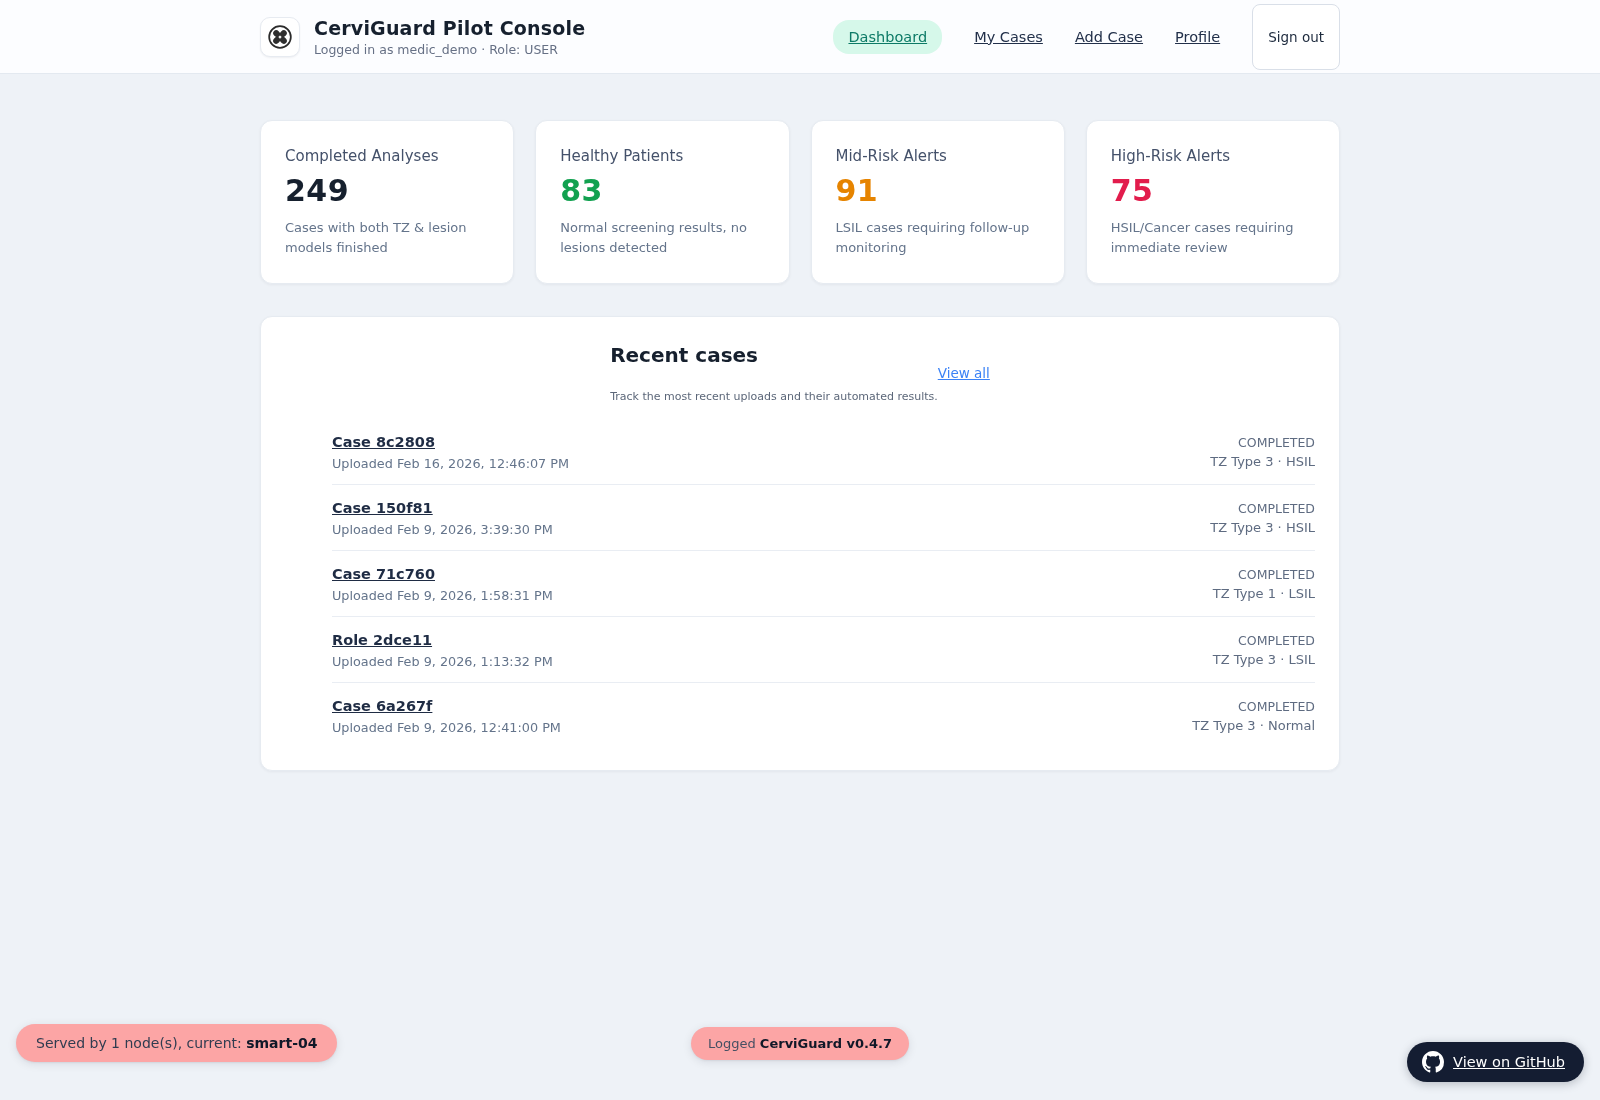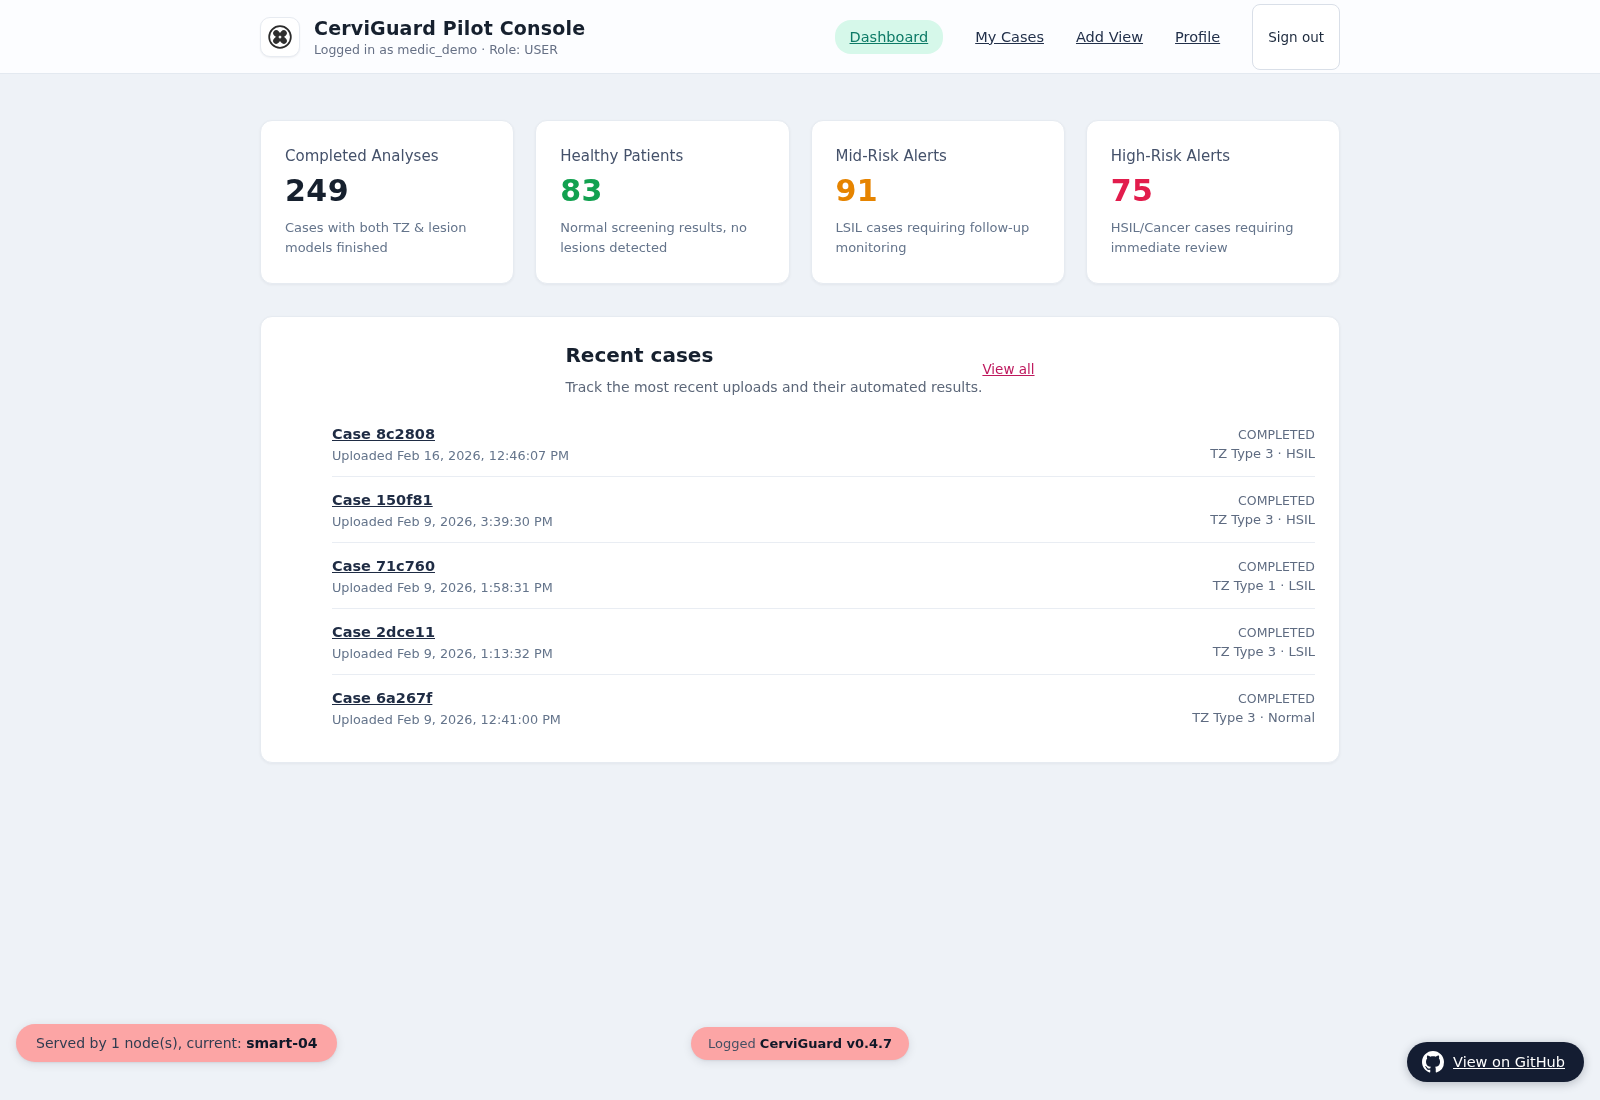--- a/index.html
+++ b/index.html
@@ -66,22 +66,22 @@
   }
   .stat { padding:26px 24px; }
   .stat-label { font-size:15px; color:#44516a; }
   .stat-value { font-size:30px; font-weight:700; margin-top:8px; letter-spacing:.5px; }
   .stat-desc { font-size:13px; color:#64748b; line-height:1.5; margin-top:10px; }
 
   
   .recent { margin-top:32px; padding:26px 24px 22px; }
   .recent-head { display:flex; align-items:center; justify-content:center; }
   .recent-title { font-size:20px; font-weight:700; color:#16202e; }
-  .recent-subtitle { font-size:14px; color:#5c6779; margin-top:12px; }
-  .view-all { font-size:13.5px; color:#be185d; text-decoration:underline; cursor:pointer; }
+  .recent-subtitle { font-size:11px; color:#5c6779; margin-top:23px; }
+  .view-all { font-size:13.5px; color:#3b82f6; text-decoration:underline; cursor:pointer; }
 
   .case-list { margin-top:16px;margin-left:47px; }
   .case-row {
     display:flex; align-items:center; justify-content:space-between;
     padding:13px 0;
     border-bottom:1px solid #e9edf3;
   }
   .case-row:last-child { border-bottom:none; }
   .case-id { font-size:14.5px; font-weight:700; color:#1f2c44; text-decoration:underline; cursor:pointer; }
   .case-uploaded { font-size:12.8px; color:#64748b; margin-top:5px; }
@@ -131,21 +131,21 @@
         </svg>
       </div>
       <div>
         <div class="app-title">CerviGuard Pilot Console</div>
         <div class="app-subtitle">Logged in as medic_demo · Role: USER</div>
       </div>
     </div>
     <nav>
       <a class="nav-link active">Dashboard</a>
       <a class="nav-link">My Cases</a>
-      <a class="nav-link">Add View</a>
+      <a class="nav-link">Add Case</a>
       <a class="nav-link">Profile</a>
       <button class="signout">Sign out</button>
     </nav>
   </div>
 </header>
 
 <main class="container">
 
   <section class="stats">
     <div class="card stat">
@@ -205,21 +205,21 @@
           <a class="case-id">Case 71c760</a>
           <div class="case-uploaded">Uploaded Feb 9, 2026, 1:58:31 PM</div>
         </div>
         <div class="case-right">
           <div class="case-status">COMPLETED</div>
           <div class="case-result">TZ Type 1 · LSIL</div>
         </div>
       </div>
       <div class="case-row">
         <div>
-          <a class="case-id">Case 2dce11</a>
+          <a class="case-id">Role 2dce11</a>
           <div class="case-uploaded">Uploaded Feb 9, 2026, 1:13:32 PM</div>
         </div>
         <div class="case-right">
           <div class="case-status">COMPLETED</div>
           <div class="case-result">TZ Type 3 · LSIL</div>
         </div>
       </div>
       <div class="case-row">
         <div>
           <a class="case-id">Case 6a267f</a>

